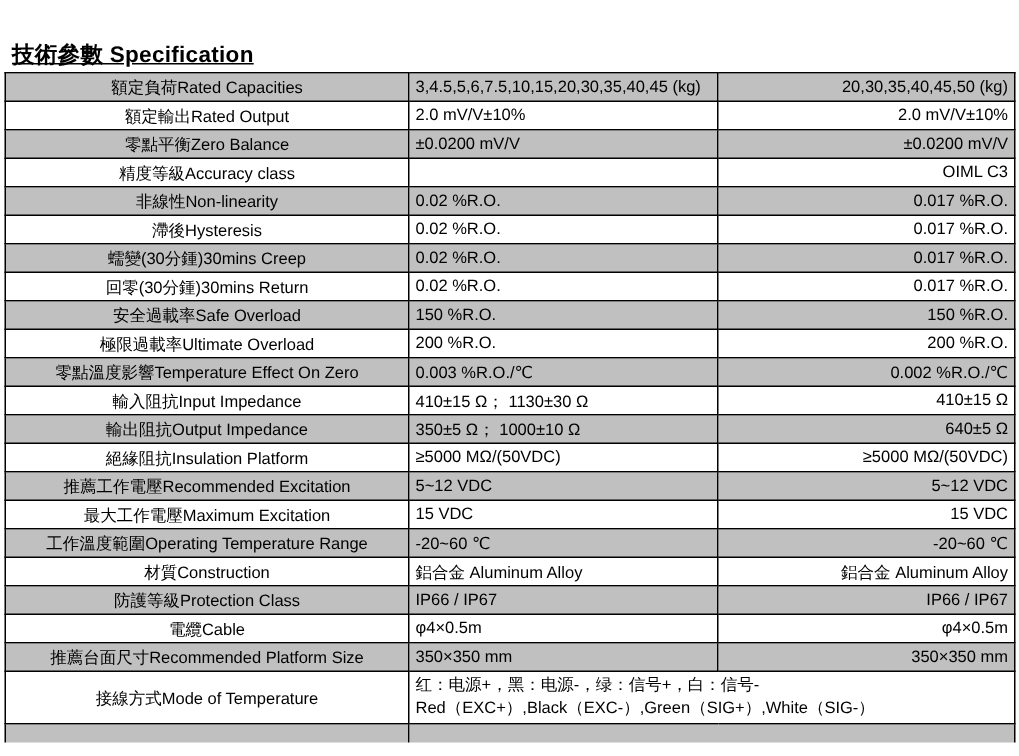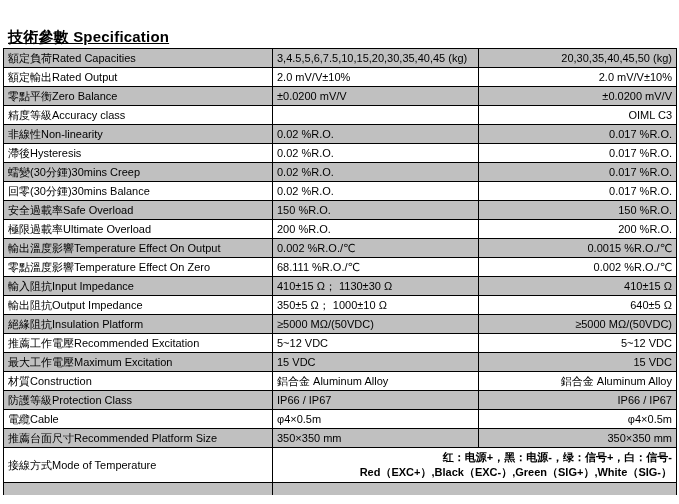--- a/index.html
+++ b/index.html
@@ -31,26 +31,26 @@
   table.spec td {
     border:1px solid #000000;
     font-size:11px;
     height:19px;
     padding:0 4px;
     overflow:hidden;
     white-space:nowrap;
     vertical-align:middle;
     background:#ffffff;
   }
-  td.c-label { width:269px; text-align:left; }
+  td.c-label { width:269px; text-align:center; }
   td.c-v1    { width:206px; }
   td.c-v2    { width:198px; text-align:right; }
   tbody tr:nth-child(odd) td { background:#c0c0c0; }
   tr.conn td { height:34px; background:#ffffff; }
-  tr.conn td.conn-val { text-align:right; white-space:normal; line-height:15px; padding:2px 4px;font-weight:bold; }
+  tr.conn td.conn-val { text-align:left; white-space:normal; line-height:15px; padding:2px 4px; }
   tr.partial td { height:12px; background:#ffffff; border-bottom:none; }
 </style>
 </head>
 <body>
 
 <div class="page">
   <div class="doc-title">技術參數 Specification</div>
 
   <table class="spec">
     <tbody>
@@ -83,42 +83,37 @@
         <td class="c-label">滯後Hysteresis</td>
         <td class="c-v1">0.02 %R.O.</td>
         <td class="c-v2">0.017 %R.O.</td>
       </tr>
       <tr>
         <td class="c-label">蠕變(30分鍾)30mins Creep</td>
         <td class="c-v1">0.02 %R.O.</td>
         <td class="c-v2">0.017 %R.O.</td>
       </tr>
       <tr>
-        <td class="c-label">回零(30分鍾)30mins Balance</td>
+        <td class="c-label">回零(30分鍾)30mins Return</td>
         <td class="c-v1">0.02 %R.O.</td>
         <td class="c-v2">0.017 %R.O.</td>
       </tr>
       <tr>
         <td class="c-label">安全過載率Safe Overload</td>
         <td class="c-v1">150 %R.O.</td>
         <td class="c-v2">150 %R.O.</td>
       </tr>
       <tr>
         <td class="c-label">極限過載率Ultimate Overload</td>
         <td class="c-v1">200 %R.O.</td>
         <td class="c-v2">200 %R.O.</td>
       </tr>
       <tr>
-        <td class="c-label">輸出溫度影響Temperature Effect On Output</td>
-        <td class="c-v1">0.002 %R.O./℃</td>
-        <td class="c-v2">0.0015 %R.O./℃</td>
-      </tr>
-      <tr>
         <td class="c-label">零點溫度影響Temperature Effect On Zero</td>
-        <td class="c-v1">68.111 %R.O./℃</td>
+        <td class="c-v1">0.003 %R.O./℃</td>
         <td class="c-v2">0.002 %R.O./℃</td>
       </tr>
       <tr>
         <td class="c-label">輸入阻抗Input Impedance</td>
         <td class="c-v1">410±15 Ω； 1130±30 Ω</td>
         <td class="c-v2">410±15 Ω</td>
       </tr>
       <tr>
         <td class="c-label">輸出阻抗Output Impedance</td>
         <td class="c-v1">350±5 Ω； 1000±10 Ω</td>
@@ -131,20 +126,25 @@
       </tr>
       <tr>
         <td class="c-label">推薦工作電壓Recommended Excitation</td>
         <td class="c-v1">5~12 VDC</td>
         <td class="c-v2">5~12 VDC</td>
       </tr>
       <tr>
         <td class="c-label">最大工作電壓Maximum Excitation</td>
         <td class="c-v1">15 VDC</td>
         <td class="c-v2">15 VDC</td>
+      </tr>
+      <tr>
+        <td class="c-label">工作溫度範圍Operating Temperature Range</td>
+        <td class="c-v1">-20~60 ℃</td>
+        <td class="c-v2">-20~60 ℃</td>
       </tr>
       <tr>
         <td class="c-label">材質Construction</td>
         <td class="c-v1">鋁合金 Aluminum Alloy</td>
         <td class="c-v2">鋁合金 Aluminum Alloy</td>
       </tr>
       <tr>
         <td class="c-label">防護等級Protection Class</td>
         <td class="c-v1">IP66 / IP67</td>
         <td class="c-v2">IP66 / IP67</td>

